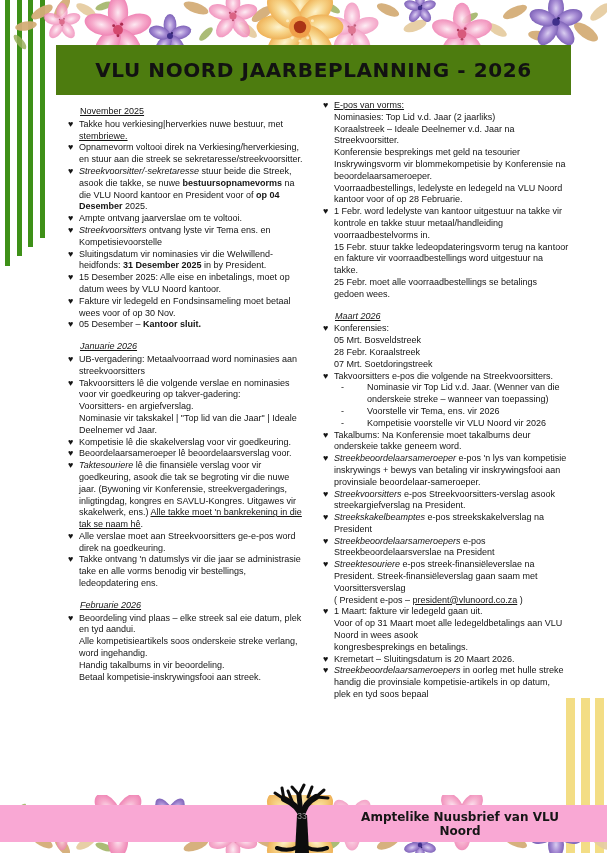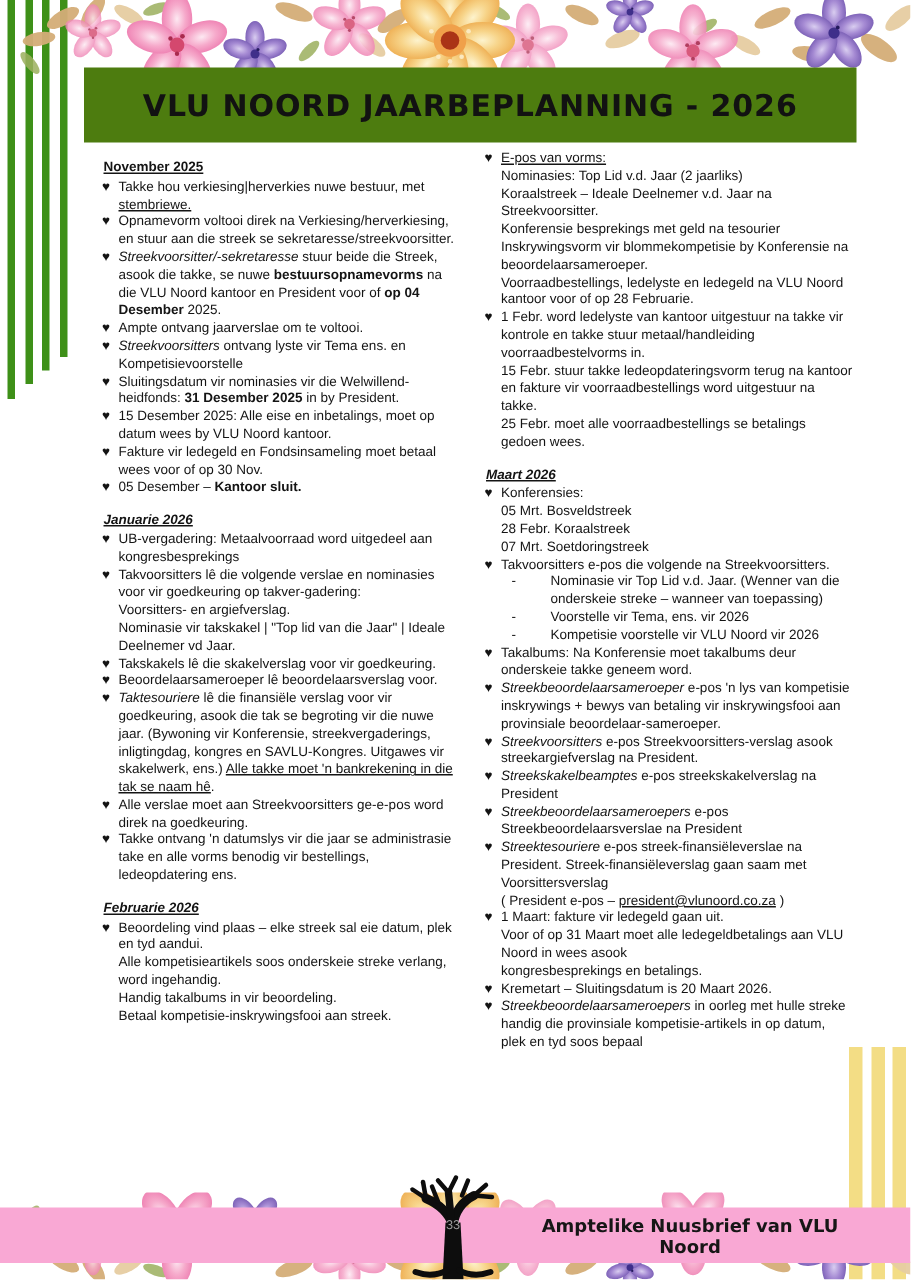--- a/index.html
+++ b/index.html
@@ -28,21 +28,21 @@
 
   .banner{position:absolute;left:56px;top:45px;width:515px;height:50px;background:#4d7c0f;z-index:3;
           display:flex;align-items:center;justify-content:center;}
   .banner-title{font-family:"DejaVu Sans", sans-serif;font-weight:bold;font-size:20px;
                 letter-spacing:0.6px;color:#121212;white-space:nowrap;}
 
   .col{position:absolute;z-index:2;font-size:9px;line-height:11.8px;color:#141414;}
   .col[data-col="0"]{left:68px;top:106px;width:238px;}
   .col[data-col="1"]{left:323px;top:100px;width:246px;}
 
-  .sec-heading{font-weight:bold;text-decoration:underline;margin:10px 0 1px 1px;}
+  .sec-heading{font-weight:normal;text-decoration:underline;margin:10px 0 1px 12px;}
   .sec-heading.h-italic{font-style:italic;}
   .col .sec-heading:first-child{margin-top:0;}
 
   .item{position:relative;padding-left:11px;}
   .item .bullet{position:absolute;left:0;top:0;}
   .item.indent{padding-left:44px;}
   .item.indent .bullet{left:18px;}
   .b{font-weight:bold;margin-top:40px;}
   .u{text-decoration:underline;}
   .i{font-style:italic;}
@@ -194,23 +194,23 @@
       <div class="item"><span class="bullet">♥</span><span class="itext"><span>Takke hou verkiesing|herverkies nuwe bestuur, met </span><span class="u">stembriewe.</span></span></div>
       <div class="item"><span class="bullet">♥</span><span class="itext"><span>Opnamevorm voltooi direk na Verkiesing/herverkiesing, en stuur aan die streek se sekretaresse/streekvoorsitter.</span></span></div>
       <div class="item"><span class="bullet">♥</span><span class="itext"><span class="i">Streekvoorsitter/-sekretaresse</span><span> stuur beide die Streek, asook die takke, se nuwe </span><span class="b">bestuursopnamevorms</span><span> na die VLU Noord kantoor en President voor of </span><span class="b">op 04 Desember</span><span> 2025.</span></span></div>
       <div class="item"><span class="bullet">♥</span><span class="itext"><span>Ampte ontvang jaarverslae om te voltooi.</span></span></div>
       <div class="item"><span class="bullet">♥</span><span class="itext"><span class="i">Streekvoorsitters</span><span> ontvang lyste vir Tema ens. en Kompetisievoorstelle</span></span></div>
       <div class="item"><span class="bullet">♥</span><span class="itext"><span>Sluitingsdatum vir nominasies vir die Welwillend-heidfonds: </span><span class="b">31 Desember 2025</span><span> in by President.</span></span></div>
       <div class="item"><span class="bullet">♥</span><span class="itext"><span>15 Desember 2025: Alle eise en inbetalings, moet op datum wees by VLU Noord kantoor.</span></span></div>
       <div class="item"><span class="bullet">♥</span><span class="itext"><span>Fakture vir ledegeld en Fondsinsameling moet betaal wees voor of op 30 Nov.</span></span></div>
       <div class="item"><span class="bullet">♥</span><span class="itext"><span>05 Desember – </span><span class="b">Kantoor sluit.</span></span></div>
       <div class="sec-heading h-italic">Januarie 2026</div>
-      <div class="item"><span class="bullet">♥</span><span class="itext"><span>UB-vergadering: Metaalvoorraad word uitgedeel aan kongresbesprekings</span></span></div>
+      <div class="item"><span class="bullet">♥</span><span class="itext"><span>UB-vergadering: Metaalvoorraad word nominasies aan streekvoorsitters</span></span></div>
       <div class="item"><span class="bullet">♥</span><span class="itext"><span>Takvoorsitters lê die volgende verslae en nominasies voor vir goedkeuring op takver-gadering:</span><br><span>Voorsitters- en argiefverslag.</span><br><span>Nominasie vir takskakel | "Top lid van die Jaar" | Ideale Deelnemer vd Jaar.</span></span></div>
-      <div class="item"><span class="bullet">♥</span><span class="itext"><span>Takskakels lê die skakelverslag voor vir goedkeuring.</span></span></div>
+      <div class="item"><span class="bullet">♥</span><span class="itext"><span>Kompetisie lê die skakelverslag voor vir goedkeuring.</span></span></div>
       <div class="item"><span class="bullet">♥</span><span class="itext"><span>Beoordelaarsameroeper lê beoordelaarsverslag voor.</span></span></div>
       <div class="item"><span class="bullet">♥</span><span class="itext"><span class="i">Taktesouriere</span><span> lê die finansiële verslag voor vir goedkeuring, asook die tak se begroting vir die nuwe jaar. (Bywoning vir Konferensie, streekvergaderings, inligtingdag, kongres en SAVLU-Kongres. Uitgawes vir skakelwerk, ens.) </span><span class="u">Alle takke moet 'n bankrekening in die tak se naam hê</span><span>.</span></span></div>
       <div class="item"><span class="bullet">♥</span><span class="itext"><span>Alle verslae moet aan Streekvoorsitters ge-e-pos word direk na goedkeuring.</span></span></div>
       <div class="item"><span class="bullet">♥</span><span class="itext"><span>Takke ontvang 'n datumslys vir die jaar se administrasie take en alle vorms benodig vir bestellings, ledeopdatering ens.</span></span></div>
       <div class="sec-heading h-italic">Februarie 2026</div>
       <div class="item"><span class="bullet">♥</span><span class="itext"><span>Beoordeling vind plaas – elke streek sal eie datum, plek en tyd aandui.</span><br><span>Alle kompetisieartikels soos onderskeie streke verlang, word ingehandig.</span><br><span>Handig takalbums in vir beoordeling.</span><br><span>Betaal kompetisie-inskrywingsfooi aan streek.</span></span></div>
     </div>
   <div class="col" data-col="1">
       <div class="item"><span class="bullet">♥</span><span class="itext"><span class="u">E-pos van vorms:</span><br><span>Nominasies:  Top Lid v.d. Jaar (2 jaarliks)</span><br><span>Koraalstreek – Ideale Deelnemer v.d. Jaar na Streekvoorsitter.</span><br><span>Konferensie besprekings met geld na tesourier</span><br><span>Inskrywingsvorm vir blommekompetisie by Konferensie na beoordelaarsameroeper.</span><br><span>Voorraadbestellings, ledelyste en ledegeld na VLU Noord kantoor voor of op 28 Februarie.</span></span></div>
       <div class="item"><span class="bullet">♥</span><span class="itext"><span>1 Febr. word ledelyste van kantoor uitgestuur na takke vir kontrole en takke stuur metaal/handleiding voorraadbestelvorms in.</span><br><span>15 Febr. stuur takke ledeopdateringsvorm terug na kantoor en fakture vir voorraadbestellings word uitgestuur na takke.</span><br><span>25 Febr. moet alle voorraadbestellings se betalings gedoen wees.</span></span></div>

